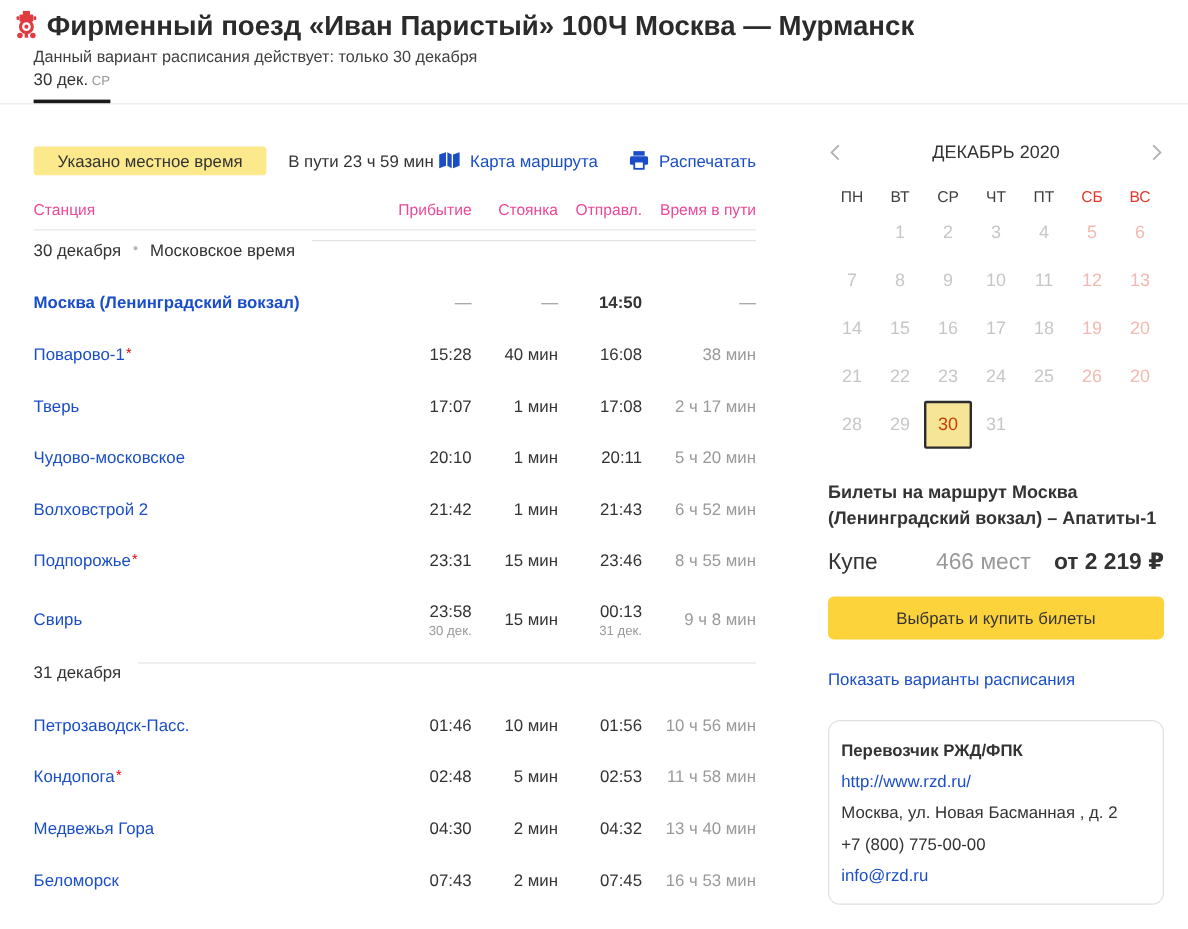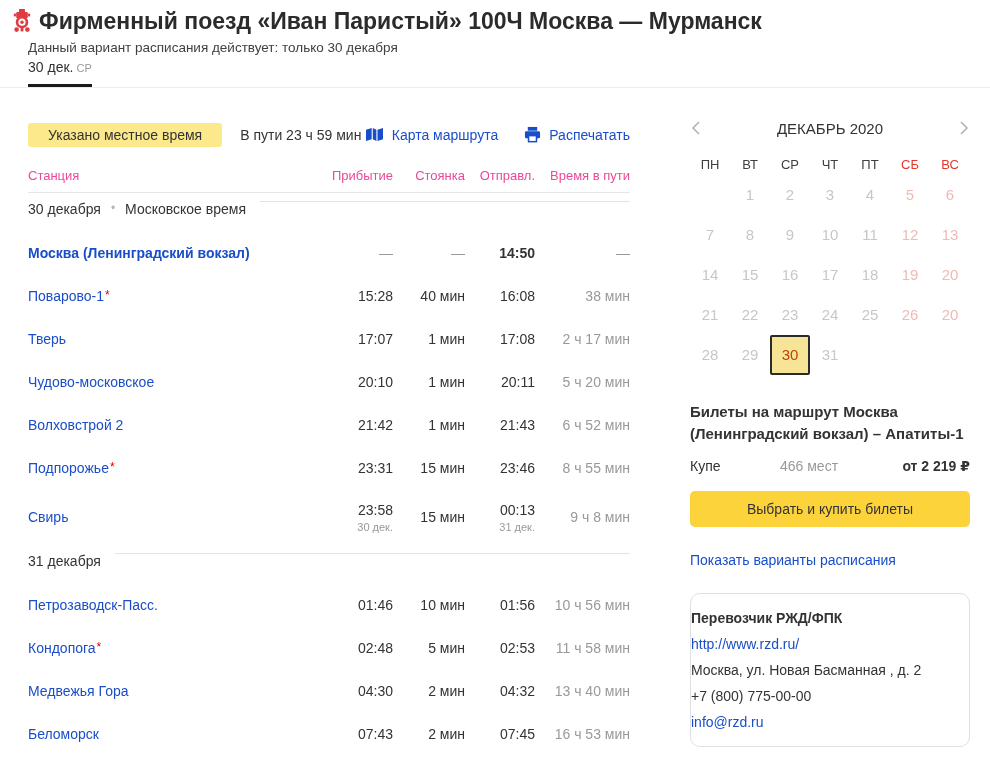--- a/index.html
+++ b/index.html
@@ -82,29 +82,29 @@
   .cal-wd{display:flex;margin-top:17px}
   .wd{width:40px;text-align:center;font-size:13px;color:#3f3f3f}
   .wd.red{color:var(--weekend_red)}
   .cal-grid{display:flex;flex-wrap:wrap;width:280px;margin-top:3px}
   .day{width:40px;height:40px;line-height:40px;text-align:center;font-size:15px;color:var(--disabled_day);cursor:default}
   .day.we{color:var(--disabled_weekend)}
   .day.sel{background:var(--selected_day_bg);border:2px solid var(--selected_day_border);color:#c2410c;line-height:36px;border-radius:2px;cursor:pointer}
 
   
   .t-title{margin-top:26px;font-weight:700;font-size:15px;line-height:22px}
-  .t-row{display:flex;align-items:baseline;margin-top:13px;font-size:14px}
+  .t-row{display:flex;align-items:baseline;margin-top:13px;font-size:19px}
   .t-class{width:90px}
   .t-seats{flex:1;text-align:left;color:var(--text_gray)}
   .t-price{width:105px;text-align:right;font-weight:700}
   .buy{display:block;margin-top:17px;width:100%;height:36px;background:var(--button_yellow);border:none;border-radius:5px;font-size:14px;color:#333;cursor:pointer;font-family:inherit}
   .alt{display:inline-block;margin-top:25px;color:var(--accent_blue);font-size:14px;text-decoration:none;cursor:pointer}
 
   
-  .carrier{margin-top:24px;border:1px solid var(--card_border);border-radius:10px;padding:11px 0;font-size:14px}
+  .carrier{margin-top:24px;border:1px solid var(--card_border);border-radius:10px;padding:11px 10px;font-size:14px}
   .carrier .line{line-height:26px;white-space:nowrap}
   .carrier .bold{font-weight:700}
   .carrier .blue{color:var(--accent_blue);cursor:pointer}
 </style>
 </head>
 <body>
 
 <div class="page">
 
   <div class="hdr">

